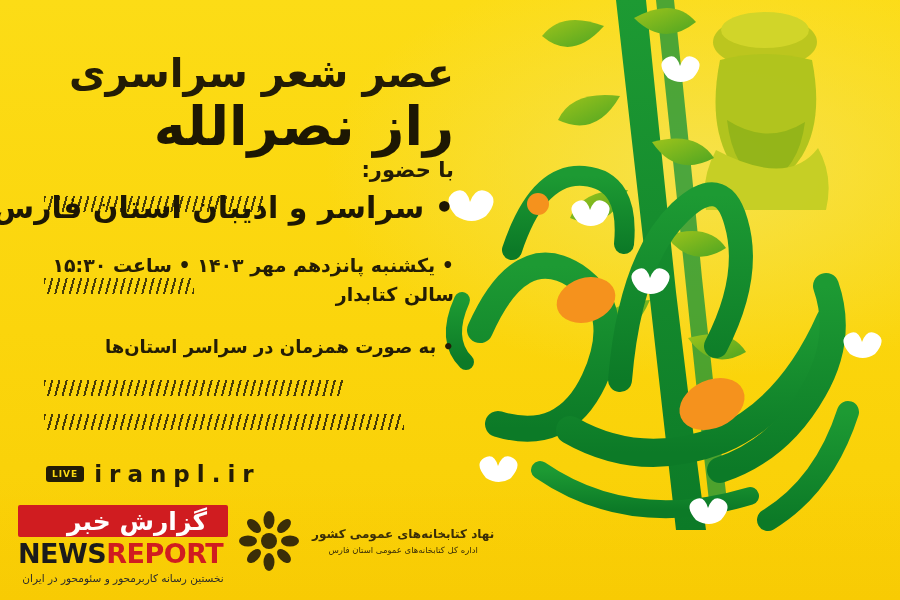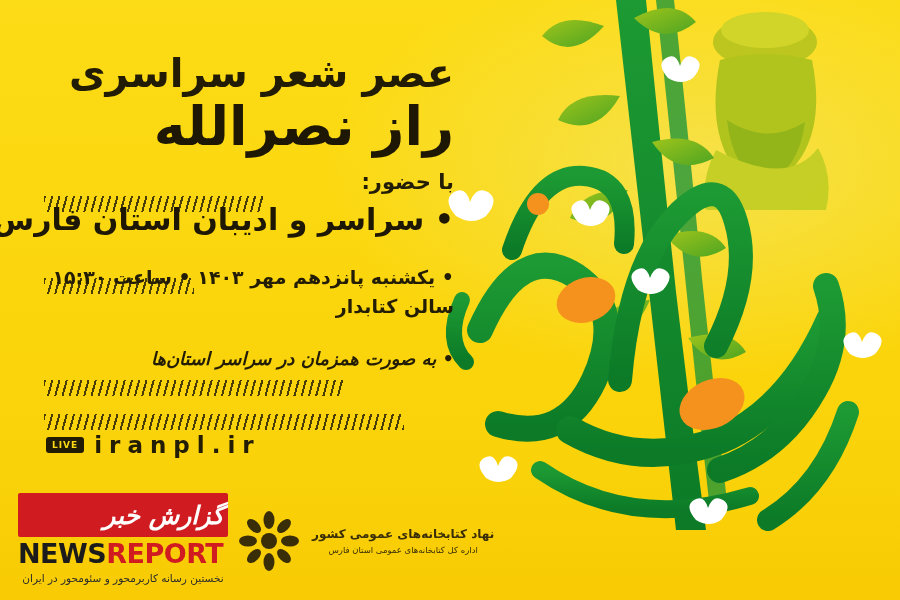--- a/index.html
+++ b/index.html
@@ -63,21 +63,21 @@
   .line-title-big {
     margin-top: 6px;
     font-size: 54px;
     font-weight: bold;
     letter-spacing: -2px;
     line-height: 1.0;
     color: #1d1703;
     white-space: nowrap;
   }
   .sub-label {
-    margin-top: 16px;
+    margin-top: 4px;
     font-size: 21px;
     font-weight: bold;
     color: #241d06;
   }
   .line-guests {
     margin-top: 8px;
     font-size: 30px;
     font-weight: bold;
     letter-spacing: -0.5px;
     color: #1d1703;
@@ -91,40 +91,39 @@
     white-space: nowrap;
   }
   .details {
     margin-top: 26px;
   }
   .note-line {
     margin-top: 26px;
     font-size: 18px;
     font-weight: bold;
     color: #241d06;
-    font-style: italic;
   }
 
   
   .hatch {
     position: absolute;
     height: 16px;
     background-image: repeating-linear-gradient(
       105deg,
       #2a2206 0px, #2a2206 2px,
       rgba(0,0,0,0) 2px, rgba(0,0,0,0) 7px
     );
     opacity: 0.85;
   }
 
   
   .site-row {
     position: absolute;
     left: 46px;
-    top: 432px;
+    top: 461px;
     display: flex;
     align-items: center;
     gap: 10px;
     direction: ltr;
   }
   .live-badge {
     background: #231c05;
     color: #fcd913;
     font-size: 9px;
     font-weight: bold;
@@ -164,29 +163,28 @@
   
   .watermark {
     position: absolute;
     left: 18px;
     bottom: 14px;
     width: 210px;
   }
   .wm-top {
     position: relative;
     background: #d01c20;
-    height: 44px;
+    height: 32px;
     border-radius: 2px;
     display: flex;
     align-items: center;
     justify-content: flex-end;
-    padding-right: 4px;
+    padding-right: 21px;
     box-sizing: border-box;
     overflow: hidden;
-    font-style: italic;
   }
   .wm-top .fa {
     color: #ffffff;
     font-size: 25px;
     font-weight: bold;
     direction: rtl;
     letter-spacing: -1px;
     white-space: nowrap;
   }
   .wm-main {

